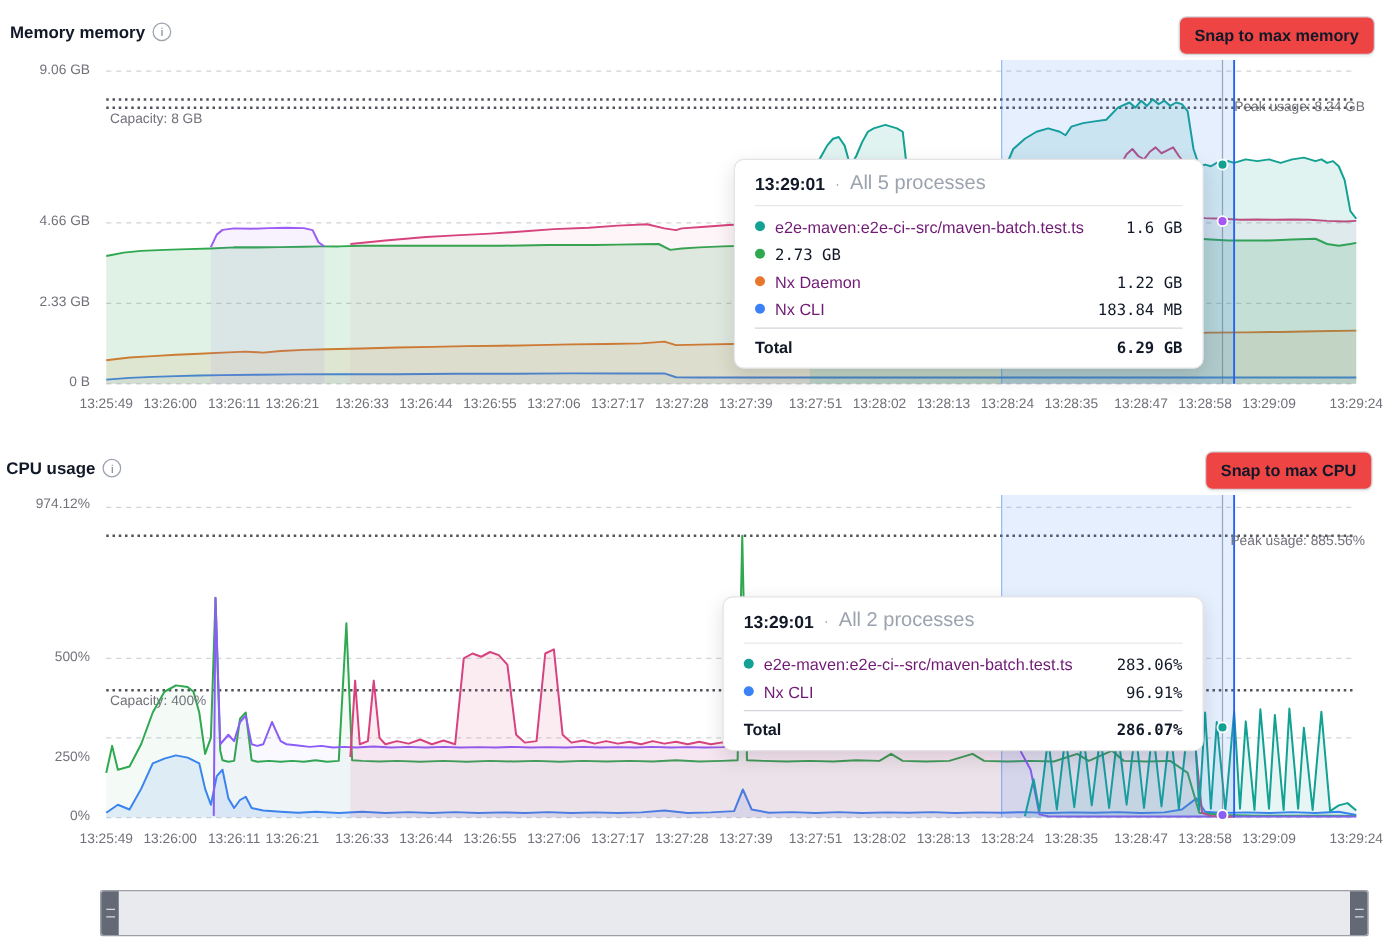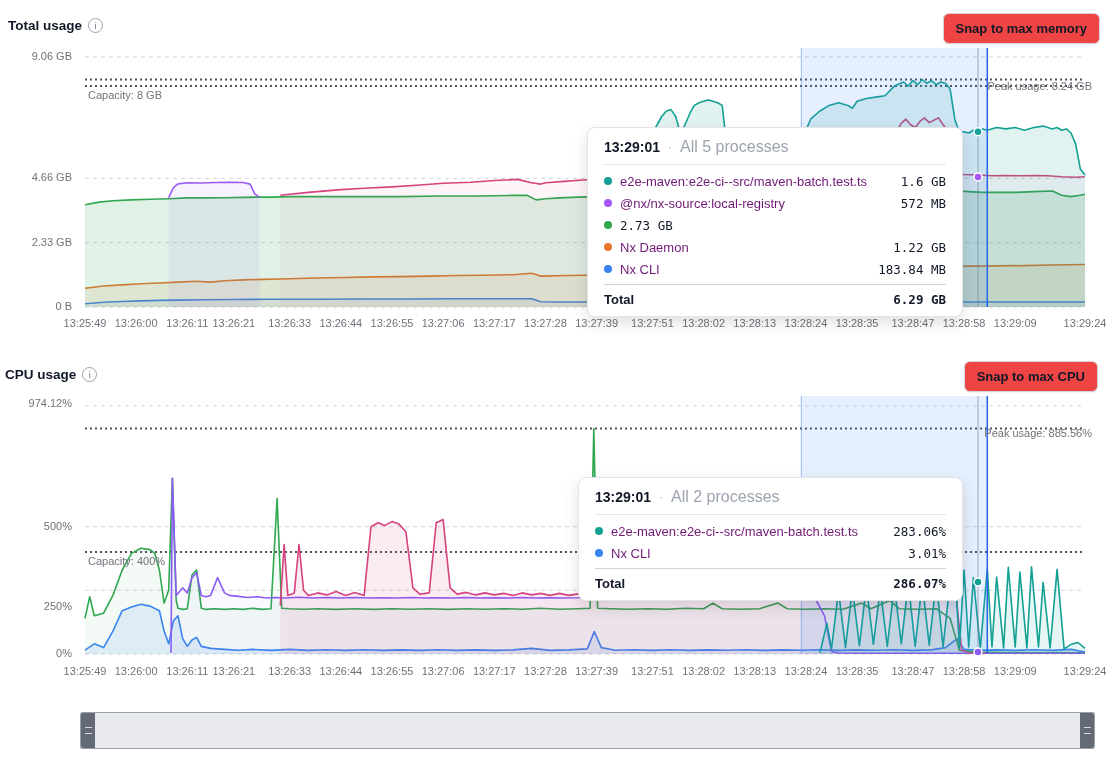--- a/index.html
+++ b/index.html
@@ -40,21 +40,21 @@
   .slider-handle.left{left:0;border-radius:2px 0 0 2px;}
   .slider-handle.right{right:0;border-radius:0 2px 2px 0;}
   .grip{width:7px;height:5px;border-top:1.5px solid #d7dadd;border-bottom:1.5px solid #d7dadd;}
 </style>
 </head>
 <body>
 
 <div id="app">
 
   <div class="sec-title" style="left:8px;top:18px;">
-    <span>Total usage</span>
+    <span>Memory memory</span>
     <span class="info-icon">i</span>
   </div>
   <button class="snap-btn" style="right:18px;top:13px;">Snap to max memory</button>
 
   <div class="chart" style="top:48px;height:259px;">
     <svg width="1000" height="259">
         <line x1="0" x2="1000" y1="8.8" y2="8.8" stroke="#d4d4d8" stroke-dasharray="4 4" stroke-width="1"></line>
         <line x1="0" x2="1000" y1="130.3" y2="130.3" stroke="#d4d4d8" stroke-dasharray="4 4" stroke-width="1"></line>
         <line x1="0" x2="1000" y1="194.7" y2="194.7" stroke="#d4d4d8" stroke-dasharray="4 4" stroke-width="1"></line>
         <line x1="0" x2="1000" y1="259" y2="259" stroke="#d4d4d8" stroke-dasharray="4 4" stroke-width="1"></line>
@@ -117,25 +117,20 @@
         <span class="t-sep">·</span>
         <span class="t-sub">All 5 processes</span>
       </div>
       <div class="t-rows">
           <div class="t-row">
             <span class="t-dot" style="background: rgb(18, 161, 146);"></span>
             <span class="t-name">e2e-maven:e2e-ci--src/maven-batch.test.ts</span>
             <span class="t-val">1.6 GB</span>
           </div>
           <div class="t-row">
-            <span class="t-dot" style="background: rgb(168, 85, 247);"></span>
-            <span class="t-name">@nx/nx-source:local-registry</span>
-            <span class="t-val">572 MB</span>
-          </div>
-          <div class="t-row">
             <span class="t-dot" style="background: rgb(47, 168, 79);"></span>
             <span class="t-val">2.73 GB</span>
           </div>
           <div class="t-row">
             <span class="t-dot" style="background: rgb(232, 118, 44);"></span>
             <span class="t-name">Nx Daemon</span>
             <span class="t-val">1.22 GB</span>
           </div>
           <div class="t-row">
             <span class="t-dot" style="background: rgb(59, 130, 246);"></span>
@@ -220,21 +215,21 @@
       </div>
       <div class="t-rows">
           <div class="t-row">
             <span class="t-dot" style="background: rgb(18, 161, 146);"></span>
             <span class="t-name">e2e-maven:e2e-ci--src/maven-batch.test.ts</span>
             <span class="t-val">283.06%</span>
           </div>
           <div class="t-row">
             <span class="t-dot" style="background: rgb(59, 130, 246);"></span>
             <span class="t-name">Nx CLI</span>
-            <span class="t-val">3.01%</span>
+            <span class="t-val">96.91%</span>
           </div>
         </div>
       <div class="t-total">
         <span class="t-total-label">Total</span>
         <span class="t-total-val">286.07%</span>
       </div>
     </div>
   </div>
 
   <div class="range-slider">

